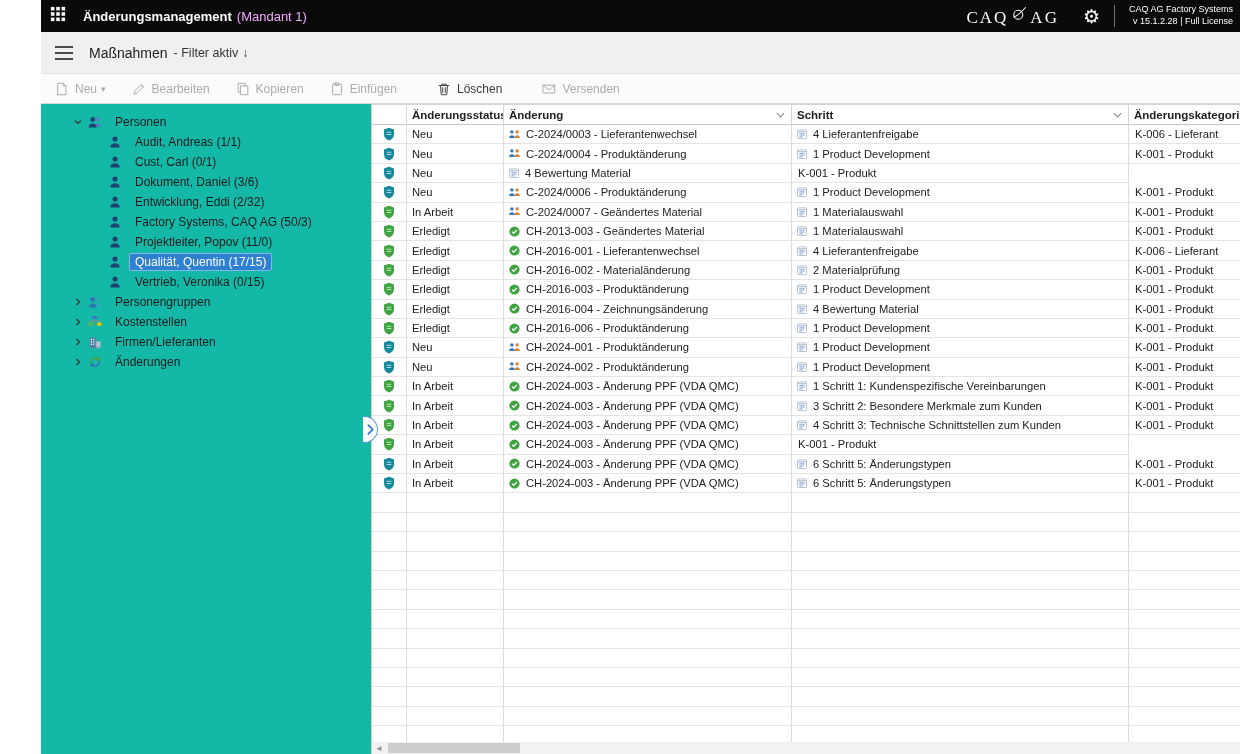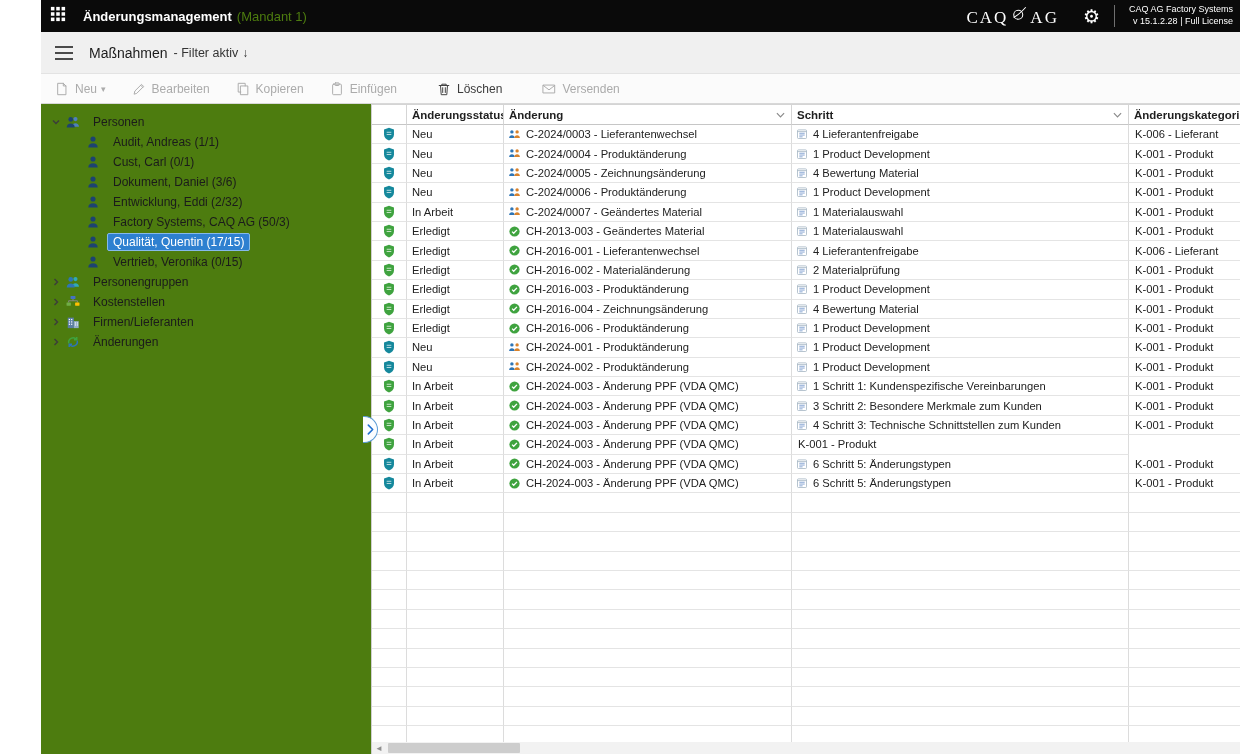--- a/index.html
+++ b/index.html
@@ -4,21 +4,21 @@
 <style>
   * { box-sizing: border-box; margin: 0; padding: 0; }
   html,body { width:1240px; height:754px; }
   body { font-family:"Liberation Sans", sans-serif; background:#fff; overflow:hidden; }
   .screen { position:relative; width:1240px; height:754px; background:#fff; overflow:hidden;margin-left:41px; }
 
   
   .topbar { position:absolute; top:0; left:0; right:0; height:32px; background:#0a0a0a; display:flex; align-items:center; color:#fff; }
   .appgrid { width:34px; height:32px; display:flex; align-items:center; justify-content:center; cursor:pointer; }
   .topbar-title { font-size:13px; font-weight:bold; margin-left:8px; white-space:nowrap; }
-  .topbar-client { font-size:13px; font-weight:normal; color:#4d7c0f; margin-left:5px; }
+  .topbar-client { font-size:13px; font-weight:normal; color:#f0abfc; margin-left:5px; }
   .topbar-right { margin-left:auto; display:flex; align-items:center; gap:14px; padding-right:8px; }
   .caq-logo { display:flex; align-items:flex-end; gap:2px; font-family:"Liberation Serif", serif; font-size:17px; letter-spacing:2px; color:#fff; margin-right:10px; }
   .gear { font-size:19px; line-height:1; color:#fff; cursor:pointer; }
   .v-divider { width:1px; height:22px; background:#6f6f6f; }
   .version-block { text-align:right; font-size:9px; line-height:1.3; color:#fff; white-space:nowrap; }
   .avatar { width:26px; height:26px; border-radius:50%; overflow:hidden; cursor:pointer; display:flex; }
 
   
   .subheader { position:absolute; top:32px; left:0; right:0; height:42px; background:#f0f0f0; display:flex; align-items:center; border-bottom:1px solid #e3e3e3; }
   .hamburger { width:38px; display:flex; flex-direction:column; gap:4px; padding-left:14px; cursor:pointer; }
@@ -31,21 +31,21 @@
   .toolbar { position:absolute; top:74px; left:0; right:0; height:30px; background:#fbfbfb; border-bottom:1px solid #d8d8d8; display:flex; align-items:center; padding-left:14px; gap:26px; }
   .tb-item { display:flex; align-items:center; gap:6px; font-size:12px; color:#3c3c3c; cursor:pointer; white-space:nowrap; }
   .tb-item.disabled { color:#ababab; cursor:default; }
   .tb-item.gap { margin-left:14px; }
   .tb-icon { display:flex; }
   .tb-icon svg { width:14px; height:14px; stroke:currentColor; fill:none; stroke-width:1.1; stroke-linecap:round; stroke-linejoin:round; }
   .tb-caret { font-size:9px; margin-left:-2px; }
 
   
   .main { position:absolute; top:104px; left:0; right:0; bottom:0; display:flex; }
-  .sidebar { width:330px; padding-top:8px; overflow:hidden; background:#4d7c0f; position:relative; }
+  .sidebar { width:330px; padding-top:8px; overflow:hidden; background:#14b8a6; position:relative;padding-left:22px; }
   .tree-row { height:20px; display:flex; align-items:center; font-size:12px; color:#1b1b1b; cursor:pointer; white-space:nowrap; }
   .tree-row.level0 { padding-left:10px; }
   .tree-row.level1 { padding-left:30px; }
   .chev { width:15px; display:flex; align-items:center; flex-shrink:0; }
   .tree-icon { width:16px; margin-right:5px; display:flex; align-items:center; flex-shrink:0; }
   .tree-icon svg { width:14px; height:14px; }
   .tree-label { padding:1px 5px; border:1px solid transparent; border-radius:2px; }
   .tree-row.selected .tree-label { background:#2e80d0; border-color:#86b9ea; color:#fff; }
 
   .collapse-btn { position:absolute; left:322px; top:312px; width:15px; height:27px; background:#fbfdff; border:1.5px solid #5b9bd5; border-left:none; border-radius:0 14px 14px 0; display:flex; align-items:center; justify-content:center; cursor:pointer; z-index:6; }
@@ -262,20 +262,30 @@
         <div class="tree-row level1">
           <span class="chev"></span>
           <span class="tree-icon">
             <svg viewBox="0 0 16 16">
               <circle cx="8" cy="4.6" r="2.9" fill="#1d4370"></circle>
               <path d="M2.6 14.2c0-3.1 2.4-4.7 5.4-4.7s5.4 1.6 5.4 4.7z" fill="#1d4370"></path>
             </svg>
           </span>
           <span class="tree-label">Factory Systems, CAQ AG (50/3)</span>
         </div>
+        <div class="tree-row level1">
+          <span class="chev"></span>
+          <span class="tree-icon">
+            <svg viewBox="0 0 16 16">
+              <circle cx="8" cy="4.6" r="2.9" fill="#1d4370"></circle>
+              <path d="M2.6 14.2c0-3.1 2.4-4.7 5.4-4.7s5.4 1.6 5.4 4.7z" fill="#1d4370"></path>
+            </svg>
+          </span>
+          <span class="tree-label">Projektleiter, Popov (11/0)</span>
+        </div>
         <div class="tree-row level1 selected">
           <span class="chev"></span>
           <span class="tree-icon">
             <svg viewBox="0 0 16 16">
               <circle cx="8" cy="4.6" r="2.9" fill="#1d4370"></circle>
               <path d="M2.6 14.2c0-3.1 2.4-4.7 5.4-4.7s5.4 1.6 5.4 4.7z" fill="#1d4370"></path>
             </svg>
           </span>
           <span class="tree-label">Qualität, Quentin (17/15)</span>
         </div>
@@ -455,232 +465,251 @@
           <div class="trow grid-cols">
             <div class="tc c-icon">
               <span class="status-shield teal">
                 <svg viewBox="0 0 14 16">
                   <path d="M7 .8l5.8 2v5.4c0 3.7-2.4 6-5.8 7.3C3.6 14.2 1.2 11.9 1.2 8.2V2.8z" fill="currentColor"></path>
                   <path d="M4.3 6h5.4M4.3 8.6h5.4" stroke="#ffffff" stroke-width="1" opacity="0.8" fill="none"></path>
                 </svg>
               </span>
             </div>
             <div class="tc c-status">Neu</div>
+            <div class="tc c-step"><span class="step-icon">
+                <svg viewBox="0 0 16 16">
+                  <rect x="2" y="2.5" width="12" height="11.5" rx="1.2" fill="#fff" stroke="#9fb0bf" stroke-width="1"></rect>
+                  <path d="M2 4.8h12" stroke="#9fb0bf" stroke-width="1"></path>
+                  <path d="M4.4 7h7.2M4.4 9.4h7.2M4.4 11.8h4.4" stroke="#6f93c9" stroke-width="1.1" fill="none"></path>
+                </svg>
+              </span>4 Bewertung Material</div>
+            <div class="tc c-cat">K-001 - Produkt</div>
+          </div>
+          <div class="trow grid-cols">
+            <div class="tc c-icon">
+              <span class="status-shield teal">
+                <svg viewBox="0 0 14 16">
+                  <path d="M7 .8l5.8 2v5.4c0 3.7-2.4 6-5.8 7.3C3.6 14.2 1.2 11.9 1.2 8.2V2.8z" fill="currentColor"></path>
+                  <path d="M4.3 6h5.4M4.3 8.6h5.4" stroke="#ffffff" stroke-width="1" opacity="0.8" fill="none"></path>
+                </svg>
+              </span>
+            </div>
+            <div class="tc c-status">Neu</div>
             <div class="tc c-change"><span class="ch-icon">
                 <svg viewBox="0 0 16 16">
                   <circle cx="4.8" cy="4.8" r="2.1" fill="#2e75b6"></circle>
                   <path d="M1.4 12.2c0-2.2 1.5-3.4 3.4-3.4s3.4 1.2 3.4 3.4z" fill="#2e75b6"></path>
                   <circle cx="11.2" cy="4.8" r="2.1" fill="#d9822b"></circle>
                   <path d="M7.8 12.2c0-2.2 1.5-3.4 3.4-3.4s3.4 1.2 3.4 3.4z" fill="#d9822b"></path>
                 </svg>
-              </span>C-2024/0005 - Zeichnungsänderung</div>
-            <div class="tc c-step"><span class="step-icon">
-                <svg viewBox="0 0 16 16">
-                  <rect x="2" y="2.5" width="12" height="11.5" rx="1.2" fill="#fff" stroke="#9fb0bf" stroke-width="1"></rect>
-                  <path d="M2 4.8h12" stroke="#9fb0bf" stroke-width="1"></path>
-                  <path d="M4.4 7h7.2M4.4 9.4h7.2M4.4 11.8h4.4" stroke="#6f93c9" stroke-width="1.1" fill="none"></path>
-                </svg>
-              </span>4 Bewertung Material</div>
-            <div class="tc c-cat">K-001 - Produkt</div>
-          </div>
-          <div class="trow grid-cols">
-            <div class="tc c-icon">
-              <span class="status-shield teal">
-                <svg viewBox="0 0 14 16">
-                  <path d="M7 .8l5.8 2v5.4c0 3.7-2.4 6-5.8 7.3C3.6 14.2 1.2 11.9 1.2 8.2V2.8z" fill="currentColor"></path>
-                  <path d="M4.3 6h5.4M4.3 8.6h5.4" stroke="#ffffff" stroke-width="1" opacity="0.8" fill="none"></path>
-                </svg>
-              </span>
-            </div>
-            <div class="tc c-status">Neu</div>
+              </span>C-2024/0006 - Produktänderung</div>
+            <div class="tc c-step"><span class="step-icon">
+                <svg viewBox="0 0 16 16">
+                  <rect x="2" y="2.5" width="12" height="11.5" rx="1.2" fill="#fff" stroke="#9fb0bf" stroke-width="1"></rect>
+                  <path d="M2 4.8h12" stroke="#9fb0bf" stroke-width="1"></path>
+                  <path d="M4.4 7h7.2M4.4 9.4h7.2M4.4 11.8h4.4" stroke="#6f93c9" stroke-width="1.1" fill="none"></path>
+                </svg>
+              </span>1 Product Development</div>
+            <div class="tc c-cat">K-001 - Produkt</div>
+          </div>
+          <div class="trow grid-cols">
+            <div class="tc c-icon">
+              <span class="status-shield green">
+                <svg viewBox="0 0 14 16">
+                  <path d="M7 .8l5.8 2v5.4c0 3.7-2.4 6-5.8 7.3C3.6 14.2 1.2 11.9 1.2 8.2V2.8z" fill="currentColor"></path>
+                  <path d="M4.3 6h5.4M4.3 8.6h5.4" stroke="#ffffff" stroke-width="1" opacity="0.8" fill="none"></path>
+                </svg>
+              </span>
+            </div>
+            <div class="tc c-status">In Arbeit</div>
             <div class="tc c-change"><span class="ch-icon">
                 <svg viewBox="0 0 16 16">
                   <circle cx="4.8" cy="4.8" r="2.1" fill="#2e75b6"></circle>
                   <path d="M1.4 12.2c0-2.2 1.5-3.4 3.4-3.4s3.4 1.2 3.4 3.4z" fill="#2e75b6"></path>
                   <circle cx="11.2" cy="4.8" r="2.1" fill="#d9822b"></circle>
                   <path d="M7.8 12.2c0-2.2 1.5-3.4 3.4-3.4s3.4 1.2 3.4 3.4z" fill="#d9822b"></path>
                 </svg>
-              </span>C-2024/0006 - Produktänderung</div>
+              </span>C-2024/0007 - Geändertes Material</div>
+            <div class="tc c-step"><span class="step-icon">
+                <svg viewBox="0 0 16 16">
+                  <rect x="2" y="2.5" width="12" height="11.5" rx="1.2" fill="#fff" stroke="#9fb0bf" stroke-width="1"></rect>
+                  <path d="M2 4.8h12" stroke="#9fb0bf" stroke-width="1"></path>
+                  <path d="M4.4 7h7.2M4.4 9.4h7.2M4.4 11.8h4.4" stroke="#6f93c9" stroke-width="1.1" fill="none"></path>
+                </svg>
+              </span>1 Materialauswahl</div>
+            <div class="tc c-cat">K-001 - Produkt</div>
+          </div>
+          <div class="trow grid-cols">
+            <div class="tc c-icon">
+              <span class="status-shield green">
+                <svg viewBox="0 0 14 16">
+                  <path d="M7 .8l5.8 2v5.4c0 3.7-2.4 6-5.8 7.3C3.6 14.2 1.2 11.9 1.2 8.2V2.8z" fill="currentColor"></path>
+                  <path d="M4.3 6h5.4M4.3 8.6h5.4" stroke="#ffffff" stroke-width="1" opacity="0.8" fill="none"></path>
+                </svg>
+              </span>
+            </div>
+            <div class="tc c-status">Erledigt</div>
+            <div class="tc c-change"><span class="ch-icon">
+                <svg viewBox="0 0 16 16">
+                  <circle cx="8" cy="8" r="6.3" fill="#3fa33f"></circle>
+                  <path d="M5 8.2l2 2 4-4.2" stroke="#fff" stroke-width="1.6" fill="none"></path>
+                </svg>
+              </span>CH-2013-003 - Geändertes Material</div>
+            <div class="tc c-step"><span class="step-icon">
+                <svg viewBox="0 0 16 16">
+                  <rect x="2" y="2.5" width="12" height="11.5" rx="1.2" fill="#fff" stroke="#9fb0bf" stroke-width="1"></rect>
+                  <path d="M2 4.8h12" stroke="#9fb0bf" stroke-width="1"></path>
+                  <path d="M4.4 7h7.2M4.4 9.4h7.2M4.4 11.8h4.4" stroke="#6f93c9" stroke-width="1.1" fill="none"></path>
+                </svg>
+              </span>1 Materialauswahl</div>
+            <div class="tc c-cat">K-001 - Produkt</div>
+          </div>
+          <div class="trow grid-cols">
+            <div class="tc c-icon">
+              <span class="status-shield green">
+                <svg viewBox="0 0 14 16">
+                  <path d="M7 .8l5.8 2v5.4c0 3.7-2.4 6-5.8 7.3C3.6 14.2 1.2 11.9 1.2 8.2V2.8z" fill="currentColor"></path>
+                  <path d="M4.3 6h5.4M4.3 8.6h5.4" stroke="#ffffff" stroke-width="1" opacity="0.8" fill="none"></path>
+                </svg>
+              </span>
+            </div>
+            <div class="tc c-status">Erledigt</div>
+            <div class="tc c-change"><span class="ch-icon">
+                <svg viewBox="0 0 16 16">
+                  <circle cx="8" cy="8" r="6.3" fill="#3fa33f"></circle>
+                  <path d="M5 8.2l2 2 4-4.2" stroke="#fff" stroke-width="1.6" fill="none"></path>
+                </svg>
+              </span>CH-2016-001 - Lieferantenwechsel</div>
+            <div class="tc c-step"><span class="step-icon">
+                <svg viewBox="0 0 16 16">
+                  <rect x="2" y="2.5" width="12" height="11.5" rx="1.2" fill="#fff" stroke="#9fb0bf" stroke-width="1"></rect>
+                  <path d="M2 4.8h12" stroke="#9fb0bf" stroke-width="1"></path>
+                  <path d="M4.4 7h7.2M4.4 9.4h7.2M4.4 11.8h4.4" stroke="#6f93c9" stroke-width="1.1" fill="none"></path>
+                </svg>
+              </span>4 Lieferantenfreigabe</div>
+            <div class="tc c-cat">K-006 - Lieferant</div>
+          </div>
+          <div class="trow grid-cols">
+            <div class="tc c-icon">
+              <span class="status-shield green">
+                <svg viewBox="0 0 14 16">
+                  <path d="M7 .8l5.8 2v5.4c0 3.7-2.4 6-5.8 7.3C3.6 14.2 1.2 11.9 1.2 8.2V2.8z" fill="currentColor"></path>
+                  <path d="M4.3 6h5.4M4.3 8.6h5.4" stroke="#ffffff" stroke-width="1" opacity="0.8" fill="none"></path>
+                </svg>
+              </span>
+            </div>
+            <div class="tc c-status">Erledigt</div>
+            <div class="tc c-change"><span class="ch-icon">
+                <svg viewBox="0 0 16 16">
+                  <circle cx="8" cy="8" r="6.3" fill="#3fa33f"></circle>
+                  <path d="M5 8.2l2 2 4-4.2" stroke="#fff" stroke-width="1.6" fill="none"></path>
+                </svg>
+              </span>CH-2016-002 - Materialänderung</div>
+            <div class="tc c-step"><span class="step-icon">
+                <svg viewBox="0 0 16 16">
+                  <rect x="2" y="2.5" width="12" height="11.5" rx="1.2" fill="#fff" stroke="#9fb0bf" stroke-width="1"></rect>
+                  <path d="M2 4.8h12" stroke="#9fb0bf" stroke-width="1"></path>
+                  <path d="M4.4 7h7.2M4.4 9.4h7.2M4.4 11.8h4.4" stroke="#6f93c9" stroke-width="1.1" fill="none"></path>
+                </svg>
+              </span>2 Materialprüfung</div>
+            <div class="tc c-cat">K-001 - Produkt</div>
+          </div>
+          <div class="trow grid-cols">
+            <div class="tc c-icon">
+              <span class="status-shield green">
+                <svg viewBox="0 0 14 16">
+                  <path d="M7 .8l5.8 2v5.4c0 3.7-2.4 6-5.8 7.3C3.6 14.2 1.2 11.9 1.2 8.2V2.8z" fill="currentColor"></path>
+                  <path d="M4.3 6h5.4M4.3 8.6h5.4" stroke="#ffffff" stroke-width="1" opacity="0.8" fill="none"></path>
+                </svg>
+              </span>
+            </div>
+            <div class="tc c-status">Erledigt</div>
+            <div class="tc c-change"><span class="ch-icon">
+                <svg viewBox="0 0 16 16">
+                  <circle cx="8" cy="8" r="6.3" fill="#3fa33f"></circle>
+                  <path d="M5 8.2l2 2 4-4.2" stroke="#fff" stroke-width="1.6" fill="none"></path>
+                </svg>
+              </span>CH-2016-003 - Produktänderung</div>
             <div class="tc c-step"><span class="step-icon">
                 <svg viewBox="0 0 16 16">
                   <rect x="2" y="2.5" width="12" height="11.5" rx="1.2" fill="#fff" stroke="#9fb0bf" stroke-width="1"></rect>
                   <path d="M2 4.8h12" stroke="#9fb0bf" stroke-width="1"></path>
                   <path d="M4.4 7h7.2M4.4 9.4h7.2M4.4 11.8h4.4" stroke="#6f93c9" stroke-width="1.1" fill="none"></path>
                 </svg>
               </span>1 Product Development</div>
             <div class="tc c-cat">K-001 - Produkt</div>
           </div>
           <div class="trow grid-cols">
             <div class="tc c-icon">
               <span class="status-shield green">
                 <svg viewBox="0 0 14 16">
                   <path d="M7 .8l5.8 2v5.4c0 3.7-2.4 6-5.8 7.3C3.6 14.2 1.2 11.9 1.2 8.2V2.8z" fill="currentColor"></path>
                   <path d="M4.3 6h5.4M4.3 8.6h5.4" stroke="#ffffff" stroke-width="1" opacity="0.8" fill="none"></path>
                 </svg>
               </span>
             </div>
-            <div class="tc c-status">In Arbeit</div>
+            <div class="tc c-status">Erledigt</div>
+            <div class="tc c-change"><span class="ch-icon">
+                <svg viewBox="0 0 16 16">
+                  <circle cx="8" cy="8" r="6.3" fill="#3fa33f"></circle>
+                  <path d="M5 8.2l2 2 4-4.2" stroke="#fff" stroke-width="1.6" fill="none"></path>
+                </svg>
+              </span>CH-2016-004 - Zeichnungsänderung</div>
+            <div class="tc c-step"><span class="step-icon">
+                <svg viewBox="0 0 16 16">
+                  <rect x="2" y="2.5" width="12" height="11.5" rx="1.2" fill="#fff" stroke="#9fb0bf" stroke-width="1"></rect>
+                  <path d="M2 4.8h12" stroke="#9fb0bf" stroke-width="1"></path>
+                  <path d="M4.4 7h7.2M4.4 9.4h7.2M4.4 11.8h4.4" stroke="#6f93c9" stroke-width="1.1" fill="none"></path>
+                </svg>
+              </span>4 Bewertung Material</div>
+            <div class="tc c-cat">K-001 - Produkt</div>
+          </div>
+          <div class="trow grid-cols">
+            <div class="tc c-icon">
+              <span class="status-shield green">
+                <svg viewBox="0 0 14 16">
+                  <path d="M7 .8l5.8 2v5.4c0 3.7-2.4 6-5.8 7.3C3.6 14.2 1.2 11.9 1.2 8.2V2.8z" fill="currentColor"></path>
+                  <path d="M4.3 6h5.4M4.3 8.6h5.4" stroke="#ffffff" stroke-width="1" opacity="0.8" fill="none"></path>
+                </svg>
+              </span>
+            </div>
+            <div class="tc c-status">Erledigt</div>
+            <div class="tc c-change"><span class="ch-icon">
+                <svg viewBox="0 0 16 16">
+                  <circle cx="8" cy="8" r="6.3" fill="#3fa33f"></circle>
+                  <path d="M5 8.2l2 2 4-4.2" stroke="#fff" stroke-width="1.6" fill="none"></path>
+                </svg>
+              </span>CH-2016-006 - Produktänderung</div>
+            <div class="tc c-step"><span class="step-icon">
+                <svg viewBox="0 0 16 16">
+                  <rect x="2" y="2.5" width="12" height="11.5" rx="1.2" fill="#fff" stroke="#9fb0bf" stroke-width="1"></rect>
+                  <path d="M2 4.8h12" stroke="#9fb0bf" stroke-width="1"></path>
+                  <path d="M4.4 7h7.2M4.4 9.4h7.2M4.4 11.8h4.4" stroke="#6f93c9" stroke-width="1.1" fill="none"></path>
+                </svg>
+              </span>1 Product Development</div>
+            <div class="tc c-cat">K-001 - Produkt</div>
+          </div>
+          <div class="trow grid-cols">
+            <div class="tc c-icon">
+              <span class="status-shield teal">
+                <svg viewBox="0 0 14 16">
+                  <path d="M7 .8l5.8 2v5.4c0 3.7-2.4 6-5.8 7.3C3.6 14.2 1.2 11.9 1.2 8.2V2.8z" fill="currentColor"></path>
+                  <path d="M4.3 6h5.4M4.3 8.6h5.4" stroke="#ffffff" stroke-width="1" opacity="0.8" fill="none"></path>
+                </svg>
+              </span>
+            </div>
+            <div class="tc c-status">Neu</div>
             <div class="tc c-change"><span class="ch-icon">
                 <svg viewBox="0 0 16 16">
                   <circle cx="4.8" cy="4.8" r="2.1" fill="#2e75b6"></circle>
                   <path d="M1.4 12.2c0-2.2 1.5-3.4 3.4-3.4s3.4 1.2 3.4 3.4z" fill="#2e75b6"></path>
                   <circle cx="11.2" cy="4.8" r="2.1" fill="#d9822b"></circle>
                   <path d="M7.8 12.2c0-2.2 1.5-3.4 3.4-3.4s3.4 1.2 3.4 3.4z" fill="#d9822b"></path>
                 </svg>
-              </span>C-2024/0007 - Geändertes Material</div>
-            <div class="tc c-step"><span class="step-icon">
-                <svg viewBox="0 0 16 16">
-                  <rect x="2" y="2.5" width="12" height="11.5" rx="1.2" fill="#fff" stroke="#9fb0bf" stroke-width="1"></rect>
-                  <path d="M2 4.8h12" stroke="#9fb0bf" stroke-width="1"></path>
-                  <path d="M4.4 7h7.2M4.4 9.4h7.2M4.4 11.8h4.4" stroke="#6f93c9" stroke-width="1.1" fill="none"></path>
-                </svg>
-              </span>1 Materialauswahl</div>
-            <div class="tc c-cat">K-001 - Produkt</div>
-          </div>
-          <div class="trow grid-cols">
-            <div class="tc c-icon">
-              <span class="status-shield green">
-                <svg viewBox="0 0 14 16">
-                  <path d="M7 .8l5.8 2v5.4c0 3.7-2.4 6-5.8 7.3C3.6 14.2 1.2 11.9 1.2 8.2V2.8z" fill="currentColor"></path>
-                  <path d="M4.3 6h5.4M4.3 8.6h5.4" stroke="#ffffff" stroke-width="1" opacity="0.8" fill="none"></path>
-                </svg>
-              </span>
-            </div>
-            <div class="tc c-status">Erledigt</div>
-            <div class="tc c-change"><span class="ch-icon">
-                <svg viewBox="0 0 16 16">
-                  <circle cx="8" cy="8" r="6.3" fill="#3fa33f"></circle>
-                  <path d="M5 8.2l2 2 4-4.2" stroke="#fff" stroke-width="1.6" fill="none"></path>
-                </svg>
-              </span>CH-2013-003 - Geändertes Material</div>
-            <div class="tc c-step"><span class="step-icon">
-                <svg viewBox="0 0 16 16">
-                  <rect x="2" y="2.5" width="12" height="11.5" rx="1.2" fill="#fff" stroke="#9fb0bf" stroke-width="1"></rect>
-                  <path d="M2 4.8h12" stroke="#9fb0bf" stroke-width="1"></path>
-                  <path d="M4.4 7h7.2M4.4 9.4h7.2M4.4 11.8h4.4" stroke="#6f93c9" stroke-width="1.1" fill="none"></path>
-                </svg>
-              </span>1 Materialauswahl</div>
-            <div class="tc c-cat">K-001 - Produkt</div>
-          </div>
-          <div class="trow grid-cols">
-            <div class="tc c-icon">
-              <span class="status-shield green">
-                <svg viewBox="0 0 14 16">
-                  <path d="M7 .8l5.8 2v5.4c0 3.7-2.4 6-5.8 7.3C3.6 14.2 1.2 11.9 1.2 8.2V2.8z" fill="currentColor"></path>
-                  <path d="M4.3 6h5.4M4.3 8.6h5.4" stroke="#ffffff" stroke-width="1" opacity="0.8" fill="none"></path>
-                </svg>
-              </span>
-            </div>
-            <div class="tc c-status">Erledigt</div>
-            <div class="tc c-change"><span class="ch-icon">
-                <svg viewBox="0 0 16 16">
-                  <circle cx="8" cy="8" r="6.3" fill="#3fa33f"></circle>
-                  <path d="M5 8.2l2 2 4-4.2" stroke="#fff" stroke-width="1.6" fill="none"></path>
-                </svg>
-              </span>CH-2016-001 - Lieferantenwechsel</div>
-            <div class="tc c-step"><span class="step-icon">
-                <svg viewBox="0 0 16 16">
-                  <rect x="2" y="2.5" width="12" height="11.5" rx="1.2" fill="#fff" stroke="#9fb0bf" stroke-width="1"></rect>
-                  <path d="M2 4.8h12" stroke="#9fb0bf" stroke-width="1"></path>
-                  <path d="M4.4 7h7.2M4.4 9.4h7.2M4.4 11.8h4.4" stroke="#6f93c9" stroke-width="1.1" fill="none"></path>
-                </svg>
-              </span>4 Lieferantenfreigabe</div>
-            <div class="tc c-cat">K-006 - Lieferant</div>
-          </div>
-          <div class="trow grid-cols">
-            <div class="tc c-icon">
-              <span class="status-shield green">
-                <svg viewBox="0 0 14 16">
-                  <path d="M7 .8l5.8 2v5.4c0 3.7-2.4 6-5.8 7.3C3.6 14.2 1.2 11.9 1.2 8.2V2.8z" fill="currentColor"></path>
-                  <path d="M4.3 6h5.4M4.3 8.6h5.4" stroke="#ffffff" stroke-width="1" opacity="0.8" fill="none"></path>
-                </svg>
-              </span>
-            </div>
-            <div class="tc c-status">Erledigt</div>
-            <div class="tc c-change"><span class="ch-icon">
-                <svg viewBox="0 0 16 16">
-                  <circle cx="8" cy="8" r="6.3" fill="#3fa33f"></circle>
-                  <path d="M5 8.2l2 2 4-4.2" stroke="#fff" stroke-width="1.6" fill="none"></path>
-                </svg>
-              </span>CH-2016-002 - Materialänderung</div>
-            <div class="tc c-step"><span class="step-icon">
-                <svg viewBox="0 0 16 16">
-                  <rect x="2" y="2.5" width="12" height="11.5" rx="1.2" fill="#fff" stroke="#9fb0bf" stroke-width="1"></rect>
-                  <path d="M2 4.8h12" stroke="#9fb0bf" stroke-width="1"></path>
-                  <path d="M4.4 7h7.2M4.4 9.4h7.2M4.4 11.8h4.4" stroke="#6f93c9" stroke-width="1.1" fill="none"></path>
-                </svg>
-              </span>2 Materialprüfung</div>
-            <div class="tc c-cat">K-001 - Produkt</div>
-          </div>
-          <div class="trow grid-cols">
-            <div class="tc c-icon">
-              <span class="status-shield green">
-                <svg viewBox="0 0 14 16">
-                  <path d="M7 .8l5.8 2v5.4c0 3.7-2.4 6-5.8 7.3C3.6 14.2 1.2 11.9 1.2 8.2V2.8z" fill="currentColor"></path>
-                  <path d="M4.3 6h5.4M4.3 8.6h5.4" stroke="#ffffff" stroke-width="1" opacity="0.8" fill="none"></path>
-                </svg>
-              </span>
-            </div>
-            <div class="tc c-status">Erledigt</div>
-            <div class="tc c-change"><span class="ch-icon">
-                <svg viewBox="0 0 16 16">
-                  <circle cx="8" cy="8" r="6.3" fill="#3fa33f"></circle>
-                  <path d="M5 8.2l2 2 4-4.2" stroke="#fff" stroke-width="1.6" fill="none"></path>
-                </svg>
-              </span>CH-2016-003 - Produktänderung</div>
-            <div class="tc c-step"><span class="step-icon">
-                <svg viewBox="0 0 16 16">
-                  <rect x="2" y="2.5" width="12" height="11.5" rx="1.2" fill="#fff" stroke="#9fb0bf" stroke-width="1"></rect>
-                  <path d="M2 4.8h12" stroke="#9fb0bf" stroke-width="1"></path>
-                  <path d="M4.4 7h7.2M4.4 9.4h7.2M4.4 11.8h4.4" stroke="#6f93c9" stroke-width="1.1" fill="none"></path>
-                </svg>
-              </span>1 Product Development</div>
-            <div class="tc c-cat">K-001 - Produkt</div>
-          </div>
-          <div class="trow grid-cols">
-            <div class="tc c-icon">
-              <span class="status-shield green">
-                <svg viewBox="0 0 14 16">
-                  <path d="M7 .8l5.8 2v5.4c0 3.7-2.4 6-5.8 7.3C3.6 14.2 1.2 11.9 1.2 8.2V2.8z" fill="currentColor"></path>
-                  <path d="M4.3 6h5.4M4.3 8.6h5.4" stroke="#ffffff" stroke-width="1" opacity="0.8" fill="none"></path>
-                </svg>
-              </span>
-            </div>
-            <div class="tc c-status">Erledigt</div>
-            <div class="tc c-change"><span class="ch-icon">
-                <svg viewBox="0 0 16 16">
-                  <circle cx="8" cy="8" r="6.3" fill="#3fa33f"></circle>
-                  <path d="M5 8.2l2 2 4-4.2" stroke="#fff" stroke-width="1.6" fill="none"></path>
-                </svg>
-              </span>CH-2016-004 - Zeichnungsänderung</div>
-            <div class="tc c-step"><span class="step-icon">
-                <svg viewBox="0 0 16 16">
-                  <rect x="2" y="2.5" width="12" height="11.5" rx="1.2" fill="#fff" stroke="#9fb0bf" stroke-width="1"></rect>
-                  <path d="M2 4.8h12" stroke="#9fb0bf" stroke-width="1"></path>
-                  <path d="M4.4 7h7.2M4.4 9.4h7.2M4.4 11.8h4.4" stroke="#6f93c9" stroke-width="1.1" fill="none"></path>
-                </svg>
-              </span>4 Bewertung Material</div>
-            <div class="tc c-cat">K-001 - Produkt</div>
-          </div>
-          <div class="trow grid-cols">
-            <div class="tc c-icon">
-              <span class="status-shield green">
-                <svg viewBox="0 0 14 16">
-                  <path d="M7 .8l5.8 2v5.4c0 3.7-2.4 6-5.8 7.3C3.6 14.2 1.2 11.9 1.2 8.2V2.8z" fill="currentColor"></path>
-                  <path d="M4.3 6h5.4M4.3 8.6h5.4" stroke="#ffffff" stroke-width="1" opacity="0.8" fill="none"></path>
-                </svg>
-              </span>
-            </div>
-            <div class="tc c-status">Erledigt</div>
-            <div class="tc c-change"><span class="ch-icon">
-                <svg viewBox="0 0 16 16">
-                  <circle cx="8" cy="8" r="6.3" fill="#3fa33f"></circle>
-                  <path d="M5 8.2l2 2 4-4.2" stroke="#fff" stroke-width="1.6" fill="none"></path>
-                </svg>
-              </span>CH-2016-006 - Produktänderung</div>
+              </span>CH-2024-001 - Produktänderung</div>
             <div class="tc c-step"><span class="step-icon">
                 <svg viewBox="0 0 16 16">
                   <rect x="2" y="2.5" width="12" height="11.5" rx="1.2" fill="#fff" stroke="#9fb0bf" stroke-width="1"></rect>
                   <path d="M2 4.8h12" stroke="#9fb0bf" stroke-width="1"></path>
                   <path d="M4.4 7h7.2M4.4 9.4h7.2M4.4 11.8h4.4" stroke="#6f93c9" stroke-width="1.1" fill="none"></path>
                 </svg>
               </span>1 Product Development</div>
             <div class="tc c-cat">K-001 - Produkt</div>
           </div>
           <div class="trow grid-cols">
@@ -693,47 +722,20 @@
               </span>
             </div>
             <div class="tc c-status">Neu</div>
             <div class="tc c-change"><span class="ch-icon">
                 <svg viewBox="0 0 16 16">
                   <circle cx="4.8" cy="4.8" r="2.1" fill="#2e75b6"></circle>
                   <path d="M1.4 12.2c0-2.2 1.5-3.4 3.4-3.4s3.4 1.2 3.4 3.4z" fill="#2e75b6"></path>
                   <circle cx="11.2" cy="4.8" r="2.1" fill="#d9822b"></circle>
                   <path d="M7.8 12.2c0-2.2 1.5-3.4 3.4-3.4s3.4 1.2 3.4 3.4z" fill="#d9822b"></path>
                 </svg>
-              </span>CH-2024-001 - Produktänderung</div>
-            <div class="tc c-step"><span class="step-icon">
-                <svg viewBox="0 0 16 16">
-                  <rect x="2" y="2.5" width="12" height="11.5" rx="1.2" fill="#fff" stroke="#9fb0bf" stroke-width="1"></rect>
-                  <path d="M2 4.8h12" stroke="#9fb0bf" stroke-width="1"></path>
-                  <path d="M4.4 7h7.2M4.4 9.4h7.2M4.4 11.8h4.4" stroke="#6f93c9" stroke-width="1.1" fill="none"></path>
-                </svg>
-              </span>1 Product Development</div>
-            <div class="tc c-cat">K-001 - Produkt</div>
-          </div>
-          <div class="trow grid-cols">
-            <div class="tc c-icon">
-              <span class="status-shield teal">
-                <svg viewBox="0 0 14 16">
-                  <path d="M7 .8l5.8 2v5.4c0 3.7-2.4 6-5.8 7.3C3.6 14.2 1.2 11.9 1.2 8.2V2.8z" fill="currentColor"></path>
-                  <path d="M4.3 6h5.4M4.3 8.6h5.4" stroke="#ffffff" stroke-width="1" opacity="0.8" fill="none"></path>
-                </svg>
-              </span>
-            </div>
-            <div class="tc c-status">Neu</div>
-            <div class="tc c-change"><span class="ch-icon">
-                <svg viewBox="0 0 16 16">
-                  <circle cx="4.8" cy="4.8" r="2.1" fill="#2e75b6"></circle>
-                  <path d="M1.4 12.2c0-2.2 1.5-3.4 3.4-3.4s3.4 1.2 3.4 3.4z" fill="#2e75b6"></path>
-                  <circle cx="11.2" cy="4.8" r="2.1" fill="#d9822b"></circle>
-                  <path d="M7.8 12.2c0-2.2 1.5-3.4 3.4-3.4s3.4 1.2 3.4 3.4z" fill="#d9822b"></path>
-                </svg>
               </span>CH-2024-002 - Produktänderung</div>
             <div class="tc c-step"><span class="step-icon">
                 <svg viewBox="0 0 16 16">
                   <rect x="2" y="2.5" width="12" height="11.5" rx="1.2" fill="#fff" stroke="#9fb0bf" stroke-width="1"></rect>
                   <path d="M2 4.8h12" stroke="#9fb0bf" stroke-width="1"></path>
                   <path d="M4.4 7h7.2M4.4 9.4h7.2M4.4 11.8h4.4" stroke="#6f93c9" stroke-width="1.1" fill="none"></path>
                 </svg>
               </span>1 Product Development</div>
             <div class="tc c-cat">K-001 - Produkt</div>
           </div>

